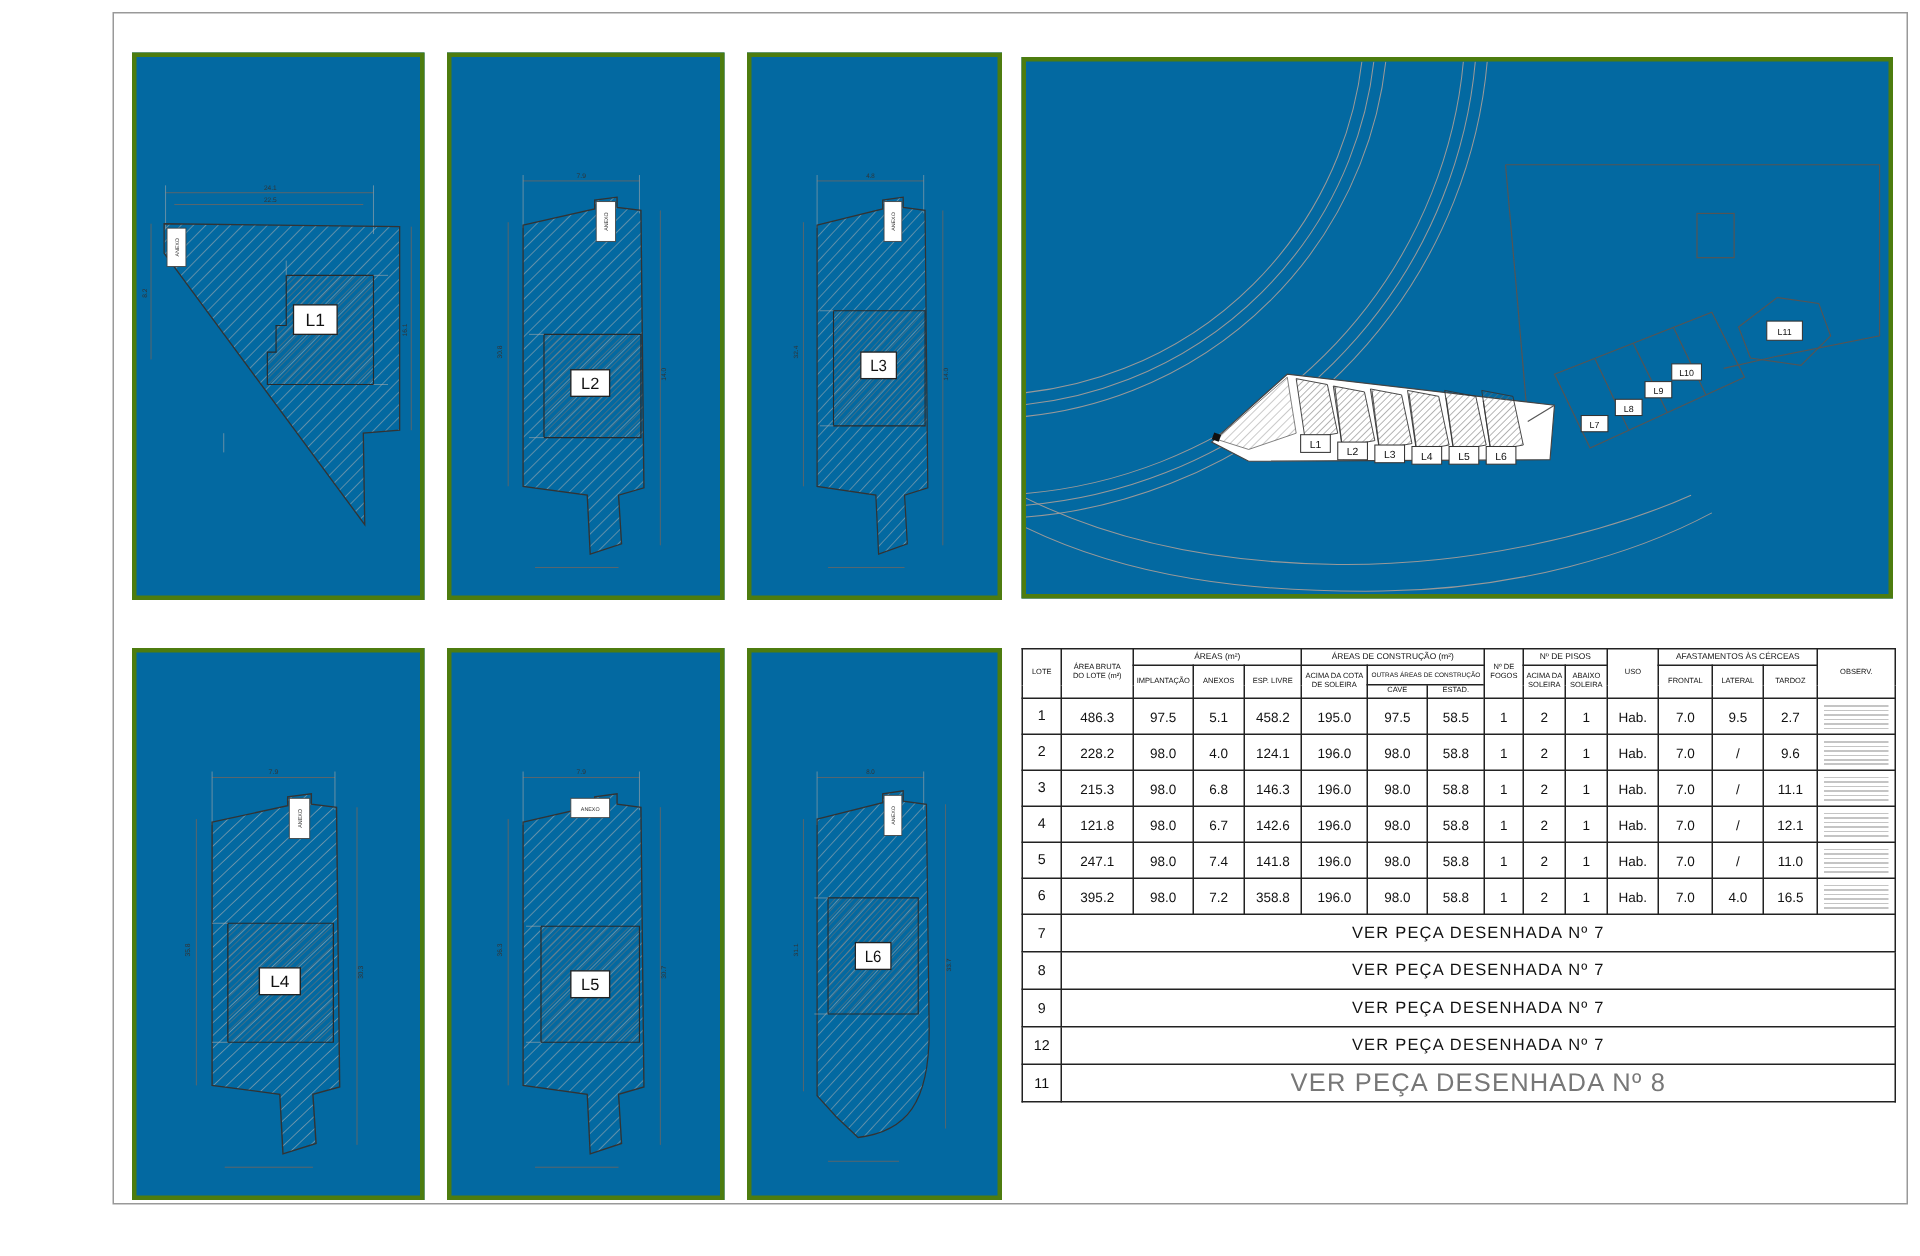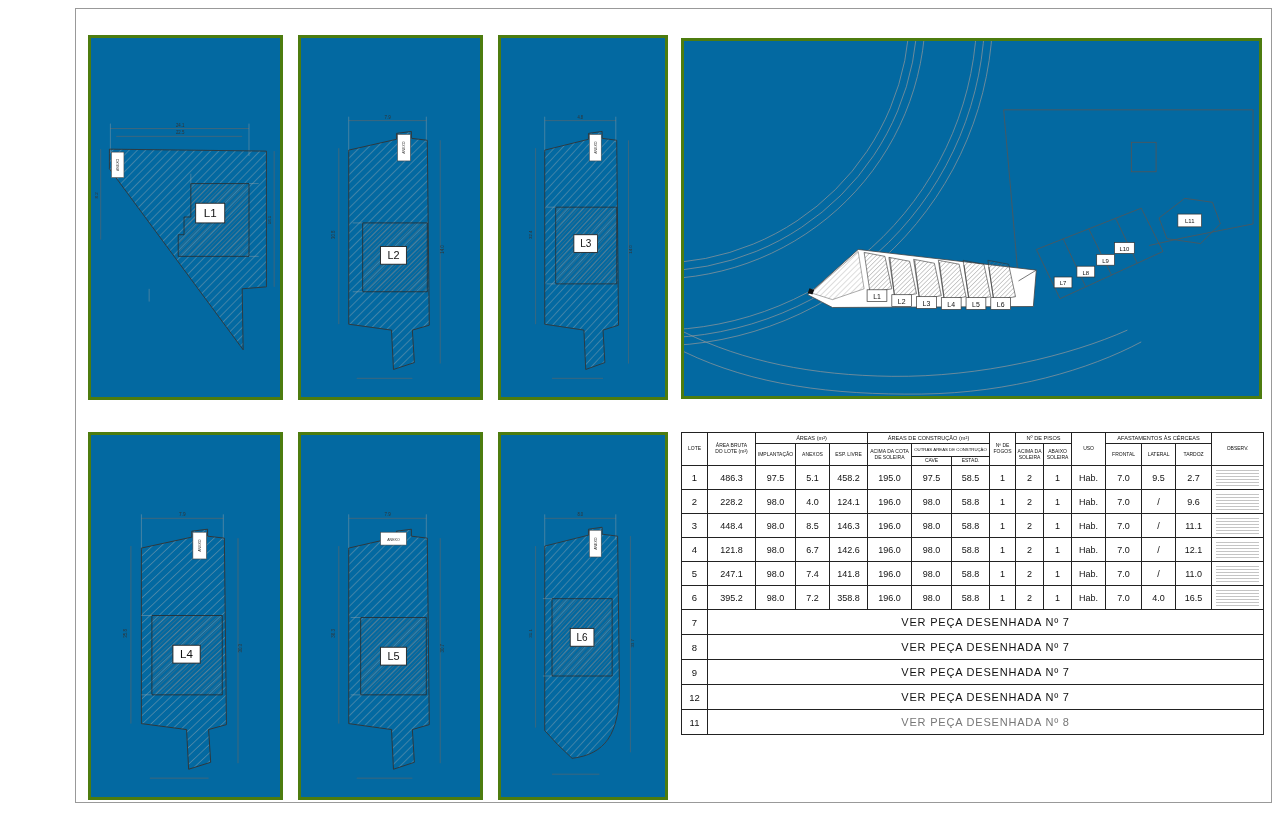--- a/index.html
+++ b/index.html
@@ -38,21 +38,21 @@
   .data th,.data td{border:1px solid #222;padding:0;text-align:center;font-weight:normal;overflow:hidden;}
   .data th{font-size:5px;line-height:1.15;}
   .data th span{display:block;}
   .data th.grp{font-size:5.6px;height:10px;}
   .data th.sub{font-size:4.3px;}
   .data thead tr:nth-child(2) th{height:12px;}
   .data thead tr:nth-child(3) th{height:8px;}
   .data td{font-size:9px;height:23px;}
   td.lotecell{font-size:9.5px;}
   td.merged{font-size:11px;letter-spacing:0.8px;}
-  td.merged.muted{color:#777;font-size:11px;}
+  td.merged.muted{color:#777;font-size:17px;}
   tr.mrow td{height:24px;}
   .obsv{width:86%;height:16px;margin:3px auto;background:repeating-linear-gradient(#8a8a8a 0px,#8a8a8a 1px,transparent 1px,transparent 3px);opacity:0.5;}
 </style>
 </head>
 <body>
 
 <svg width="0" height="0" style="position:absolute" aria-hidden="true">
   <defs>
     <pattern id="hatchLot" patternUnits="userSpaceOnUse" width="6" height="6" patternTransform="rotate(45)">
       <line x1="0" y1="0" x2="0" y2="6" stroke="#b3b3b3" stroke-width="0.7"></line>
@@ -371,23 +371,23 @@
           <td>Hab.</td>
           <td>7.0</td>
           <td>/</td>
           <td>9.6</td>
           <td>
             <div class="obsv"></div>
           </td>
         </tr>
         <tr>
           <td class="lotecell">3</td>
-          <td>448.4</td>
-          <td>98.0</td>
-          <td>8.5</td>
+          <td>215.3</td>
+          <td>98.0</td>
+          <td>6.8</td>
           <td>146.3</td>
           <td>196.0</td>
           <td>98.0</td>
           <td>58.8</td>
           <td>1</td>
           <td>2</td>
           <td>1</td>
           <td>Hab.</td>
           <td>7.0</td>
           <td>/</td>

